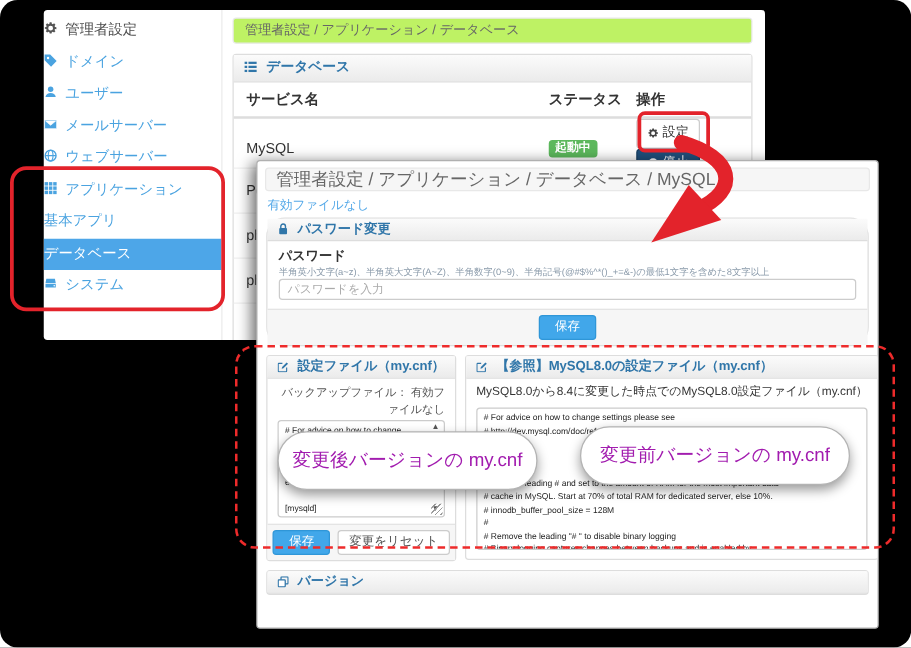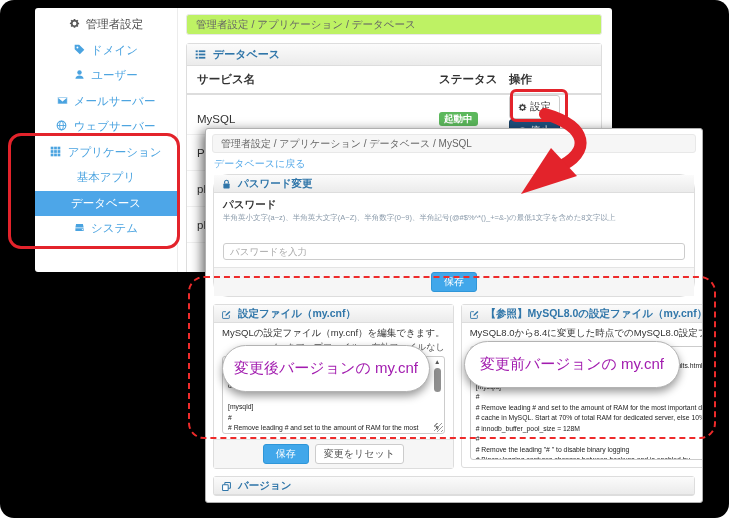--- a/index.html
+++ b/index.html
@@ -2,48 +2,48 @@
 <html><head>
 <meta charset="utf-8">
 <style>
   html,body{margin:0;padding:0;background:#fff;}
   *{box-sizing:border-box;font-family:"Liberation Sans","DejaVu Sans",sans-serif;}
   .canvas{position:relative;width:729px;height:518px;background:#000;border-radius:14px;overflow:hidden;}
 
   
   .base-window{position:absolute;left:35px;top:8px;width:577px;height:264px;background:#fff;border-radius:3px;overflow:hidden;z-index:1;display:flex;}
   .sidebar{width:143px;flex:none;border-right:1px solid #ececec;padding-top:4px;}
-  .side-item{height:25.5px;line-height:25.5px;text-align:center;font-size:11.5px;color:#4aa3e0;cursor:pointer;white-space:nowrap;}
+  .side-item{height:25.5px;line-height:25.5px;font-size:11.5px;color:#4aa3e0;cursor:pointer;white-space:nowrap;}
   .side-item .ic{display:inline-block;vertical-align:-1px;margin-right:3px;}
   .side-item.admin{color:#4d4d4d;}
   .side-item.selected{background:#4da6e8;color:#fff;}
   .main-area{flex:1;position:relative;}
   .crumb-bar{margin:6px 10px 0 8px;height:21px;line-height:19px;background:#bef264;border:1px solid #e8e8e8;border-radius:3px;font-size:10.5px;color:#666;padding:0 9px;white-space:nowrap;overflow:hidden;}
   .panel{border:1px solid #ddd;border-radius:3px;background:#fff;}
   .panel-head{height:22px;line-height:21px;padding:0 8px;background:linear-gradient(#fbfbfb,#ebebeb);border-bottom:1px solid #ddd;color:#3076a9;font-size:11px;font-weight:bold;white-space:nowrap;}
   .panel-head .ic{display:inline-block;vertical-align:-2px;margin-right:4px;}
   .db-panel{margin:8px 10px 0 8px;height:300px;}
   .thead{display:grid;grid-template-columns:242px 70px 1fr;padding:6px 0 6px 10px;font-size:11.5px;font-weight:bold;color:#333;border-bottom:2px solid #ddd;}
   .trow{display:grid;grid-template-columns:242px 70px 1fr;padding:0 0 0 10px;align-items:center;border-bottom:1px solid #f0f0f0;font-size:11.5px;color:#333;}
   .trow.tall{height:40px;} .trow.short{height:36px;}
   .badge{display:inline-block;background:#5cb85c;color:#fff;font-size:9.5px;font-weight:bold;padding:2.5px 5px;border-radius:3px;line-height:1;}
   .btn{display:inline-block;border-radius:3px;font-size:10.5px;line-height:1;padding:5px 8px;cursor:pointer;white-space:nowrap;}
   .btn .ic{display:inline-block;vertical-align:-1.5px;margin-right:3px;}
   .btn-settings{background:#fff;border:1px solid #ccc;color:#333;}
   .btn-stop{background:#1f4f7c;border:1px solid #173e61;color:#fff;}
 
   
   .overlay-window{position:absolute;left:205px;top:128px;width:498px;height:375px;background:#fff;border:1px solid #b0b0b0;border-radius:3px;box-shadow:-3px 3px 12px rgba(0,0,0,.6);overflow:hidden;z-index:10;}
-  .o-crumb{margin:5px 6px 0 6px;height:19px;line-height:17px;background:#f6f6f6;border:1px solid #e8e8e8;border-radius:3px;font-size:10px;color:#666;padding:0 8px;white-space:nowrap;}
+  .o-crumb{margin:5px 6px 0 6px;height:19px;line-height:17px;background:#f6f6f6;border:1px solid #e8e8e8;border-radius:3px;font-size:14px;color:#666;padding:0 8px;white-space:nowrap;}
   .back-link{display:block;margin:4px 8px 3px 8px;color:#55a9e8;font-size:10px;text-decoration:none;}
   .pw-panel{margin:0 7px;border-radius:15px;}
   .pw-panel .panel-head,.cfg-head{height:18px;line-height:17px;font-size:10.5px;}
   .pw-body{padding:5px 9px 0 9px;}
   .pw-label{font-size:10.5px;font-weight:bold;color:#333;}
-  .pw-hint{font-size:7.5px;color:#8a9aaa;margin:1px 0 20px;white-space:nowrap;overflow:hidden;}
+  .pw-hint{font-size:7.5px;color:#8a9aaa;margin:1px 0 0;white-space:nowrap;overflow:hidden;}
   .pw-input{display:block;width:100%;height:17px;border:1px solid #ccc;border-radius:3px;font-size:9.5px;padding:0 6px;margin-bottom:7px;color:#333;}
   .pw-input::placeholder{color:#aaa;}
   .panel-footer{background:#f6f6f6;border-top:1px solid #e4e4e4;padding:4px 0;display:flex;justify-content:center;gap:6px;}
   .btn-save{background:#41a7ea;border:1px solid #2f96d8;color:#fff;font-size:10px;padding:4px 12px;}
   .btn-reset{background:#fff;border:1px solid #ccc;color:#555;font-size:10px;padding:4px 8px;}
 
   .config-row{display:flex;gap:7px;margin:7px 7px 0 7px;align-items:flex-start;}
   .cfg-panel{flex:1.09;}
   .ref-panel{flex:1;}
   .cfg-body{padding:4px 8px 0 8px;}
@@ -188,21 +188,21 @@
           <div>ph</div>
             <div></div>
             <div></div>
         </div>
       </div>
     </div>
   </div>
 
   <div class="overlay-window">
     <div class="o-crumb">管理者設定 / アプリケーション / データベース / MySQL</div>
-    <a class="back-link">データベースに戻る</a>
+    <a class="back-link">有効ファイルなし</a>
 
     <div class="panel pw-panel">
       <div class="panel-head">
         <span class="ic"><svg width="9" height="10" viewBox="0 0 14 16">
               <path d="M4 7V5a3 3 0 0 1 6 0v2" fill="none" stroke="#3076a9" stroke-width="1.8"></path>
               <rect x="2" y="7" width="10" height="8" rx="1.2" fill="#3076a9"></rect>
             </svg></span>
         <span>パスワード変更</span>
       </div>
       <div class="pw-body">
@@ -219,21 +219,20 @@
 
       <div class="panel cfg-panel">
         <div class="panel-head cfg-head">
           <span class="ic"><svg width="9" height="9" viewBox="0 0 16 16">
                 <path d="M13 9v5a1 1 0 0 1-1 1H2a1 1 0 0 1-1-1V4a1 1 0 0 1 1-1h5" fill="none" stroke="#3076a9" stroke-width="1.6"></path>
                 <path fill="#3076a9" d="M6 10.5 6.6 8 13 1.6 15 3.4 8.4 9.9z"></path>
               </svg></span>
           <span>設定ファイル（my.cnf）</span>
         </div>
         <div class="cfg-body">
-          <div class="cfg-desc">MySQLの設定ファイル（my.cnf）を編集できます。</div>
           <div class="cfg-backup">バックアップファイル： 有効ファイルなし</div>
           <div class="code-wrap left">
             <textarea class="code" spellcheck="false" style=""># For advice on how to change settings please see
 # http://dev.mysql.com/doc/refman/8.0/en/server-configuration-defaults.html
 
 [mysqld]
 #
 # Remove leading # and set to the amount of RAM for the most important data
 # cache in MySQL. Start at 70% of total RAM for dedicated server, else 10%.
 # innodb_buffer_pool_size = 128M

